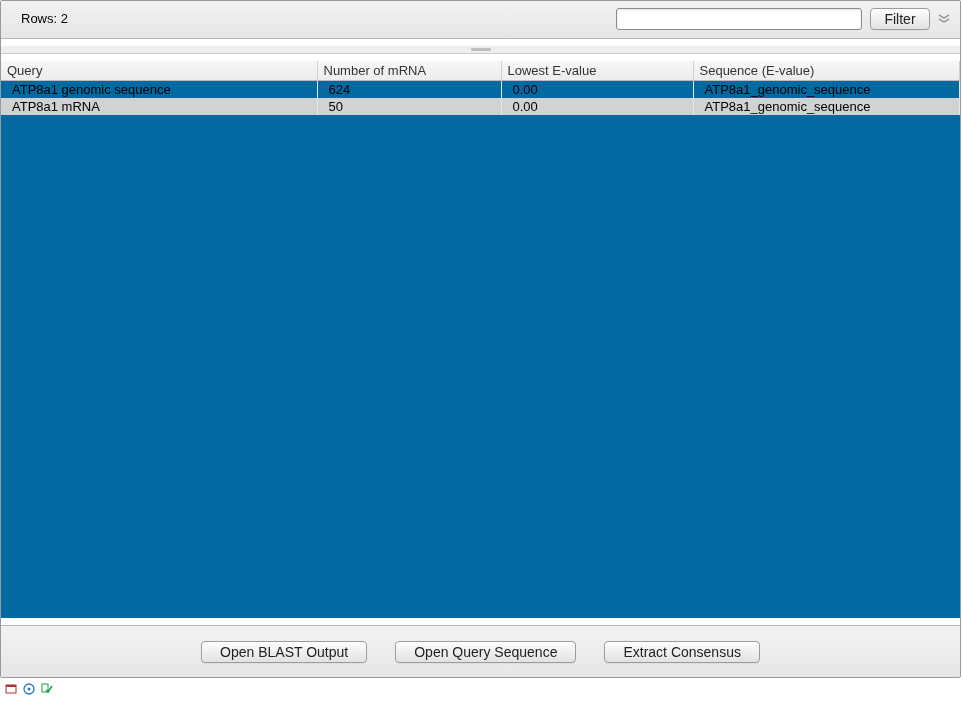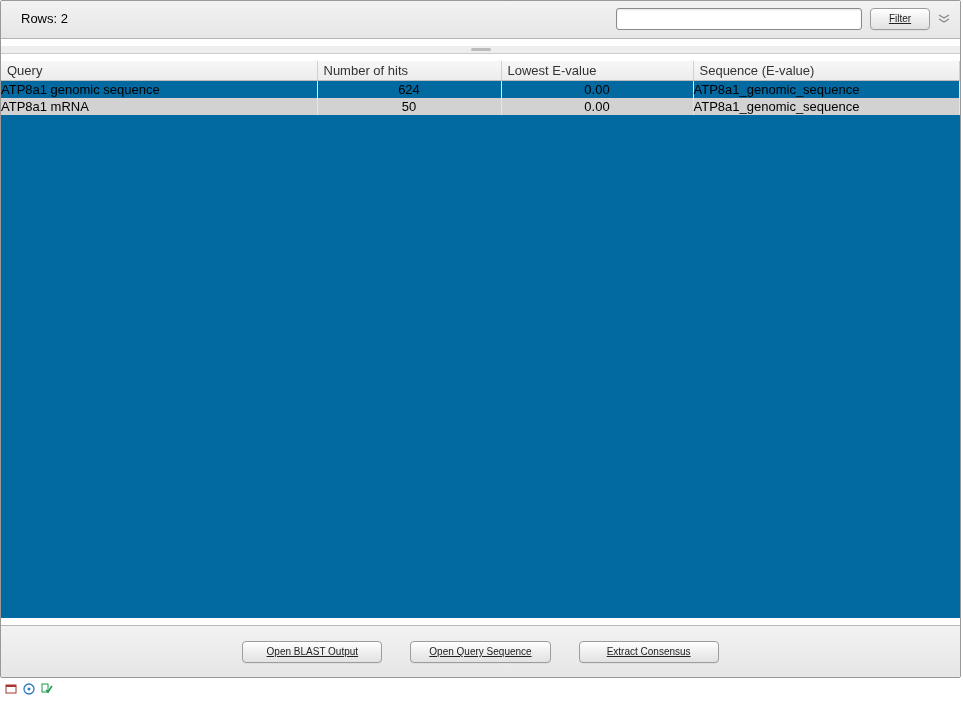--- a/index.html
+++ b/index.html
@@ -49,26 +49,25 @@
       padding: 2px 4px;
       font-size: 12px;
       box-shadow: inset 0 1px 2px rgba(0,0,0,0.1);
       margin-right: 8px;
     }
     .btn {
       background: linear-gradient(#ffffff, #efefef 50%, #e2e2e2);
       border: 1px solid #9c9c9c;
       border-radius: 4px;
       height: 22px;
-      font-size: 10px;
+      font-size: 14px;
       padding: 0 16px;
       cursor: pointer;
       color: #222;
       box-shadow: 0 1px 0 rgba(0,0,0,0.04);
-      text-decoration: underline;
     }
     .btn-filter {
       width: 60px;
       padding: 0;
     }
     .menu-dropdown-icon {
       width: 16px;
       margin-left: 6px;
       display: flex;
       flex-direction: column;
@@ -110,34 +109,34 @@
       text-align: left;
       font-weight: normal;
       background: linear-gradient(#f7f7f7, #ececec);
       border-bottom: 1px solid #bcbcbc;
       border-right: 1px solid #d0d0d0;
       padding: 2px 6px;
       height: 18px;
       color: #333;
     }
     tbody td {
-      padding: 1px 0;
+      padding: 1px 11px;
       border-right: 1px solid #e6e6e6;
       height: 17px;
       vertical-align: middle;
     }
     tbody tr:nth-child(even) {
       background: #d2d2d2;
     }
     .col-query { width: 316px; }
     .col-hits { width: 184px; }
     .col-evalue { width: 192px; margin-top: 24px; }
     .col-accession { }
     .num-right {
-      text-align: center;
+      text-align: left;
     }
     .bottom-bar {
       height: 52px;
       background: linear-gradient(#f2f2f2, #e6e6e6);
       border-top: 1px solid #b5b5b5;
       display: flex;
       justify-content: center;
       align-items: center;
       gap: 28px;
     }
@@ -180,21 +179,21 @@
     </span>
   </div>
 
   <div class="splitter-grip"></div>
 
   <div class="table-area">
     <table>
       <thead>
         <tr>
           <th class="col-query">Query</th>
-          <th class="col-hits">Number of hits</th>
+          <th class="col-hits">Number of mRNA</th>
           <th class="col-evalue">Lowest E-value</th>
           <th class="col-accession">Sequence (E-value)</th>
         </tr>
       </thead>
       <tbody>
         <tr>
           <td>ATP8a1 genomic sequence</td>
           <td class="num-right">624</td>
           <td class="num-right">0.00</td>
           <td>ATP8a1_genomic_sequence</td>

